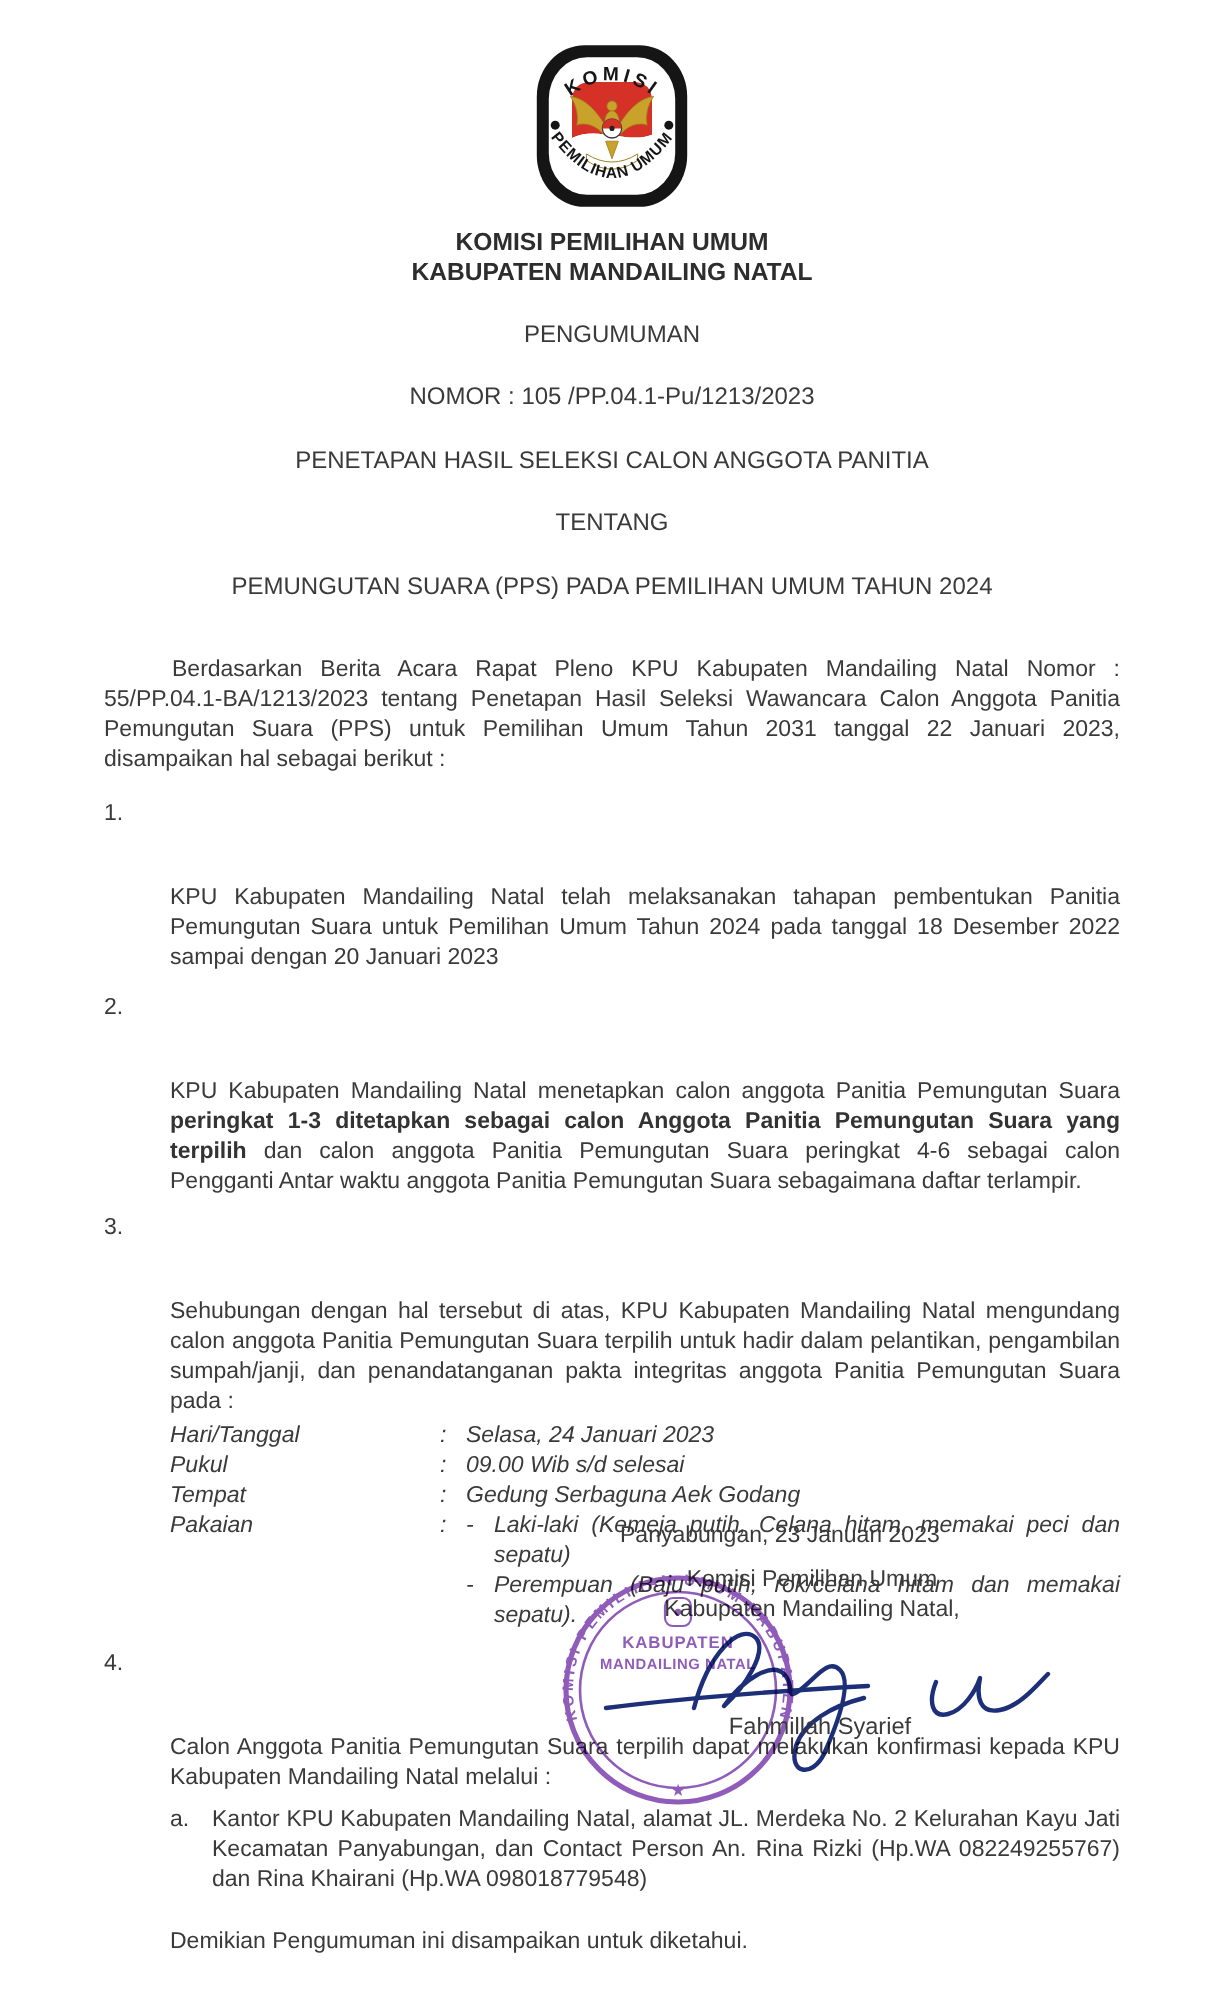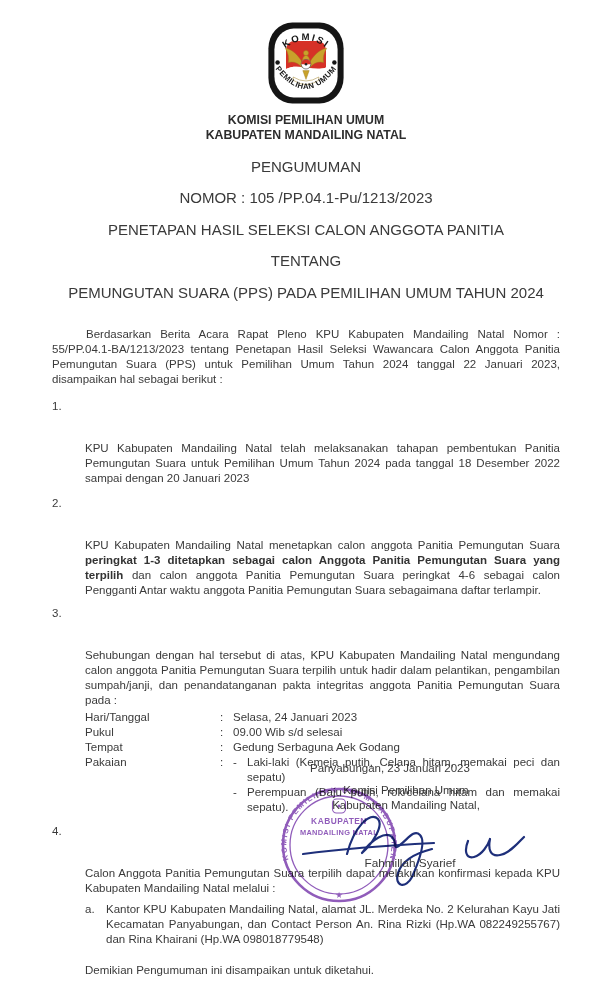--- a/index.html
+++ b/index.html
@@ -6,28 +6,28 @@
   .page{
     position:relative;width:612px;height:1008px;background:#fff;overflow:hidden;
     font-family:"Liberation Sans","DejaVu Sans",sans-serif;
     color:#3a3a3a;font-size:11.5px;line-height:15px;box-sizing:border-box;
     padding:21px 52px 0 52px;
   }
   .logo-wrap{width:80px;margin:0 auto;}
   .org{margin-top:4px;text-align:center;}
   .org-line{font-weight:700;font-size:12.3px;line-height:15px;color:#2d2d2d;}
   .title-block{margin-top:14px;text-align:center;}
-  .title-line{font-size:15px;line-height:15.4px;margin-top:16px;}
+  .title-line{font-size:12px;line-height:15.4px;margin-top:16px;}
   .intro{margin:27px 0 0 0;text-align:justify;text-indent:34px;}
   .li{display:flex;}
   .li.m1{margin-top:12px;} .li.m2{margin-top:10px;} .li.m3{margin-top:8px;} .li.m4{margin-top:9px;}
   .num{width:33px;flex:none;}
   .libody{flex:1;text-align:justify;margin-top:42px;}
   .details{margin-top:2px;}
-  .drow{display:flex;}
+  .drow{display:flex;font-style:italic;}
   .dlabel{width:135px;flex:none;}
   .dcolon{width:13px;flex:none;}
   .dval{flex:1;}
   .dashrow{display:flex;}
   .dash{width:14px;flex:none;}
   .dashtext{flex:1;text-align:justify;}
   .sub{display:flex;margin-top:6px;}
   .subnum{width:21px;flex:none;}
   .subtext{flex:1;text-align:justify;}
   .closing{margin:16px 0 0 33px;}
@@ -82,21 +82,21 @@
   </div>
 
   <div class="title-block">
     <div class="title-line">PENGUMUMAN</div>
     <div class="title-line">NOMOR : 105 /PP.04.1-Pu/1213/2023</div>
     <div class="title-line">PENETAPAN HASIL SELEKSI CALON ANGGOTA PANITIA</div>
     <div class="title-line">TENTANG</div>
     <div class="title-line">PEMUNGUTAN SUARA (PPS) PADA PEMILIHAN UMUM TAHUN 2024</div>
   </div>
 
-  <p class="intro">Berdasarkan Berita Acara Rapat Pleno KPU Kabupaten Mandailing Natal Nomor : 55/PP.04.1-BA/1213/2023 tentang Penetapan Hasil Seleksi Wawancara Calon Anggota Panitia Pemungutan Suara (PPS) untuk Pemilihan Umum Tahun 2024 tanggal 22 Januari 2023, disampaikan hal sebagai berikut :</p>
+  <p class="intro">Berdasarkan Berita Acara Rapat Pleno KPU Kabupaten Mandailing Natal Nomor : 55/PP.04.1-BA/1213/2023 tentang Penetapan Hasil Seleksi Wawancara Calon Anggota Panitia Pemungutan Suara (PPS) untuk Pemilihan Umum Tahun 2031 tanggal 22 Januari 2023, disampaikan hal sebagai berikut :</p>
 
   <div class="li m1">
     <div class="num">1.</div>
     <div class="libody">KPU Kabupaten Mandailing Natal telah melaksanakan tahapan pembentukan Panitia Pemungutan Suara untuk Pemilihan Umum Tahun 2024 pada tanggal 18 Desember 2022 sampai dengan 20 Januari 2023</div>
   </div>
 
   <div class="li m2">
     <div class="num">2.</div>
     <div class="libody"><span>KPU Kabupaten Mandailing Natal menetapkan calon anggota Panitia Pemungutan Suara </span><span class="bold">peringkat 1-3 ditetapkan sebagai calon Anggota Panitia Pemungutan Suara yang terpilih</span><span> dan calon anggota Panitia Pemungutan Suara peringkat 4-6 sebagai calon Pengganti Antar waktu anggota Panitia Pemungutan Suara sebagaimana daftar terlampir.</span></div>
   </div>

